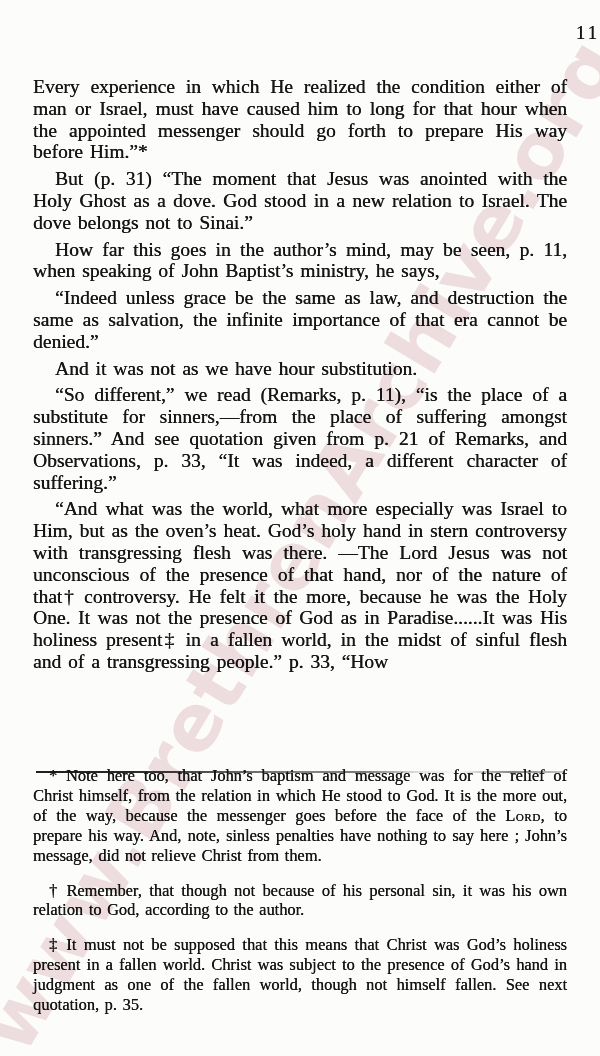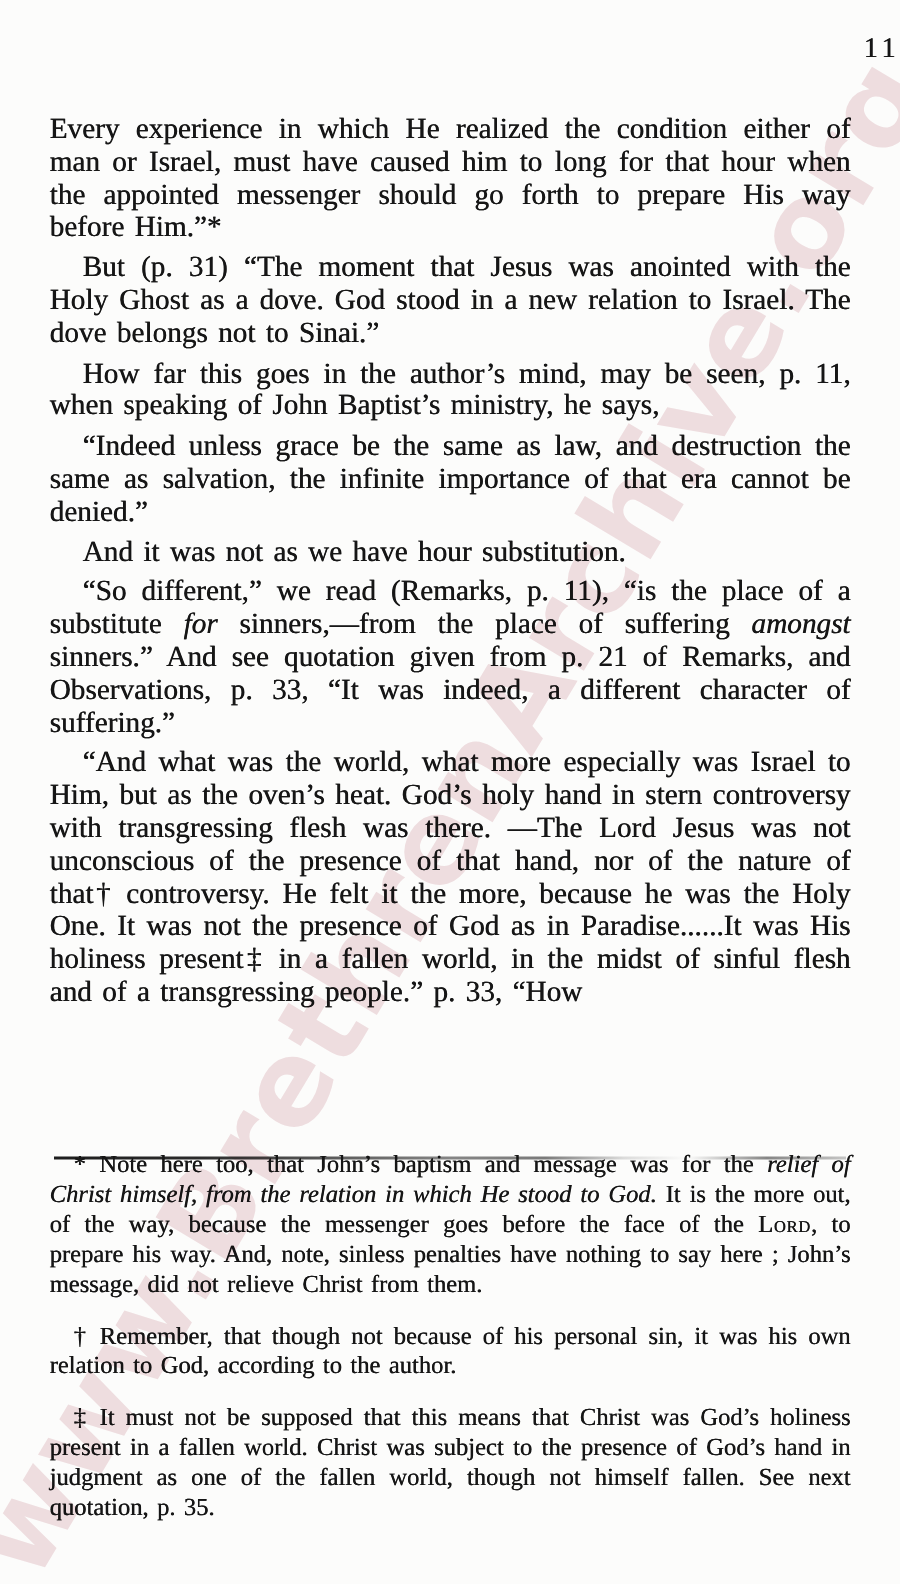--- a/index.html
+++ b/index.html
@@ -64,21 +64,21 @@
     line-height: 19.9px;
     text-align: justify;
     word-spacing: 1.5px;
     text-shadow: 0.25px 0 0 currentColor;
   }
   .fn {
     margin: 0;
     text-indent: 16px;
   }
   .fn + .fn { margin-top: 15px; }
-  .it { font-style: italic; }
+  .it { }
   .sc { font-variant: small-caps; letter-spacing: 0.5px; }
   .watermark {
     position: absolute;
     left: 300px;
     top: 545px;
     transform: translate(-50%, -50%) rotate(-59deg);
     font-family: "DejaVu Sans", "Liberation Sans", sans-serif;
     font-weight: bold;
     font-size: 78px;
     letter-spacing: 1px;

